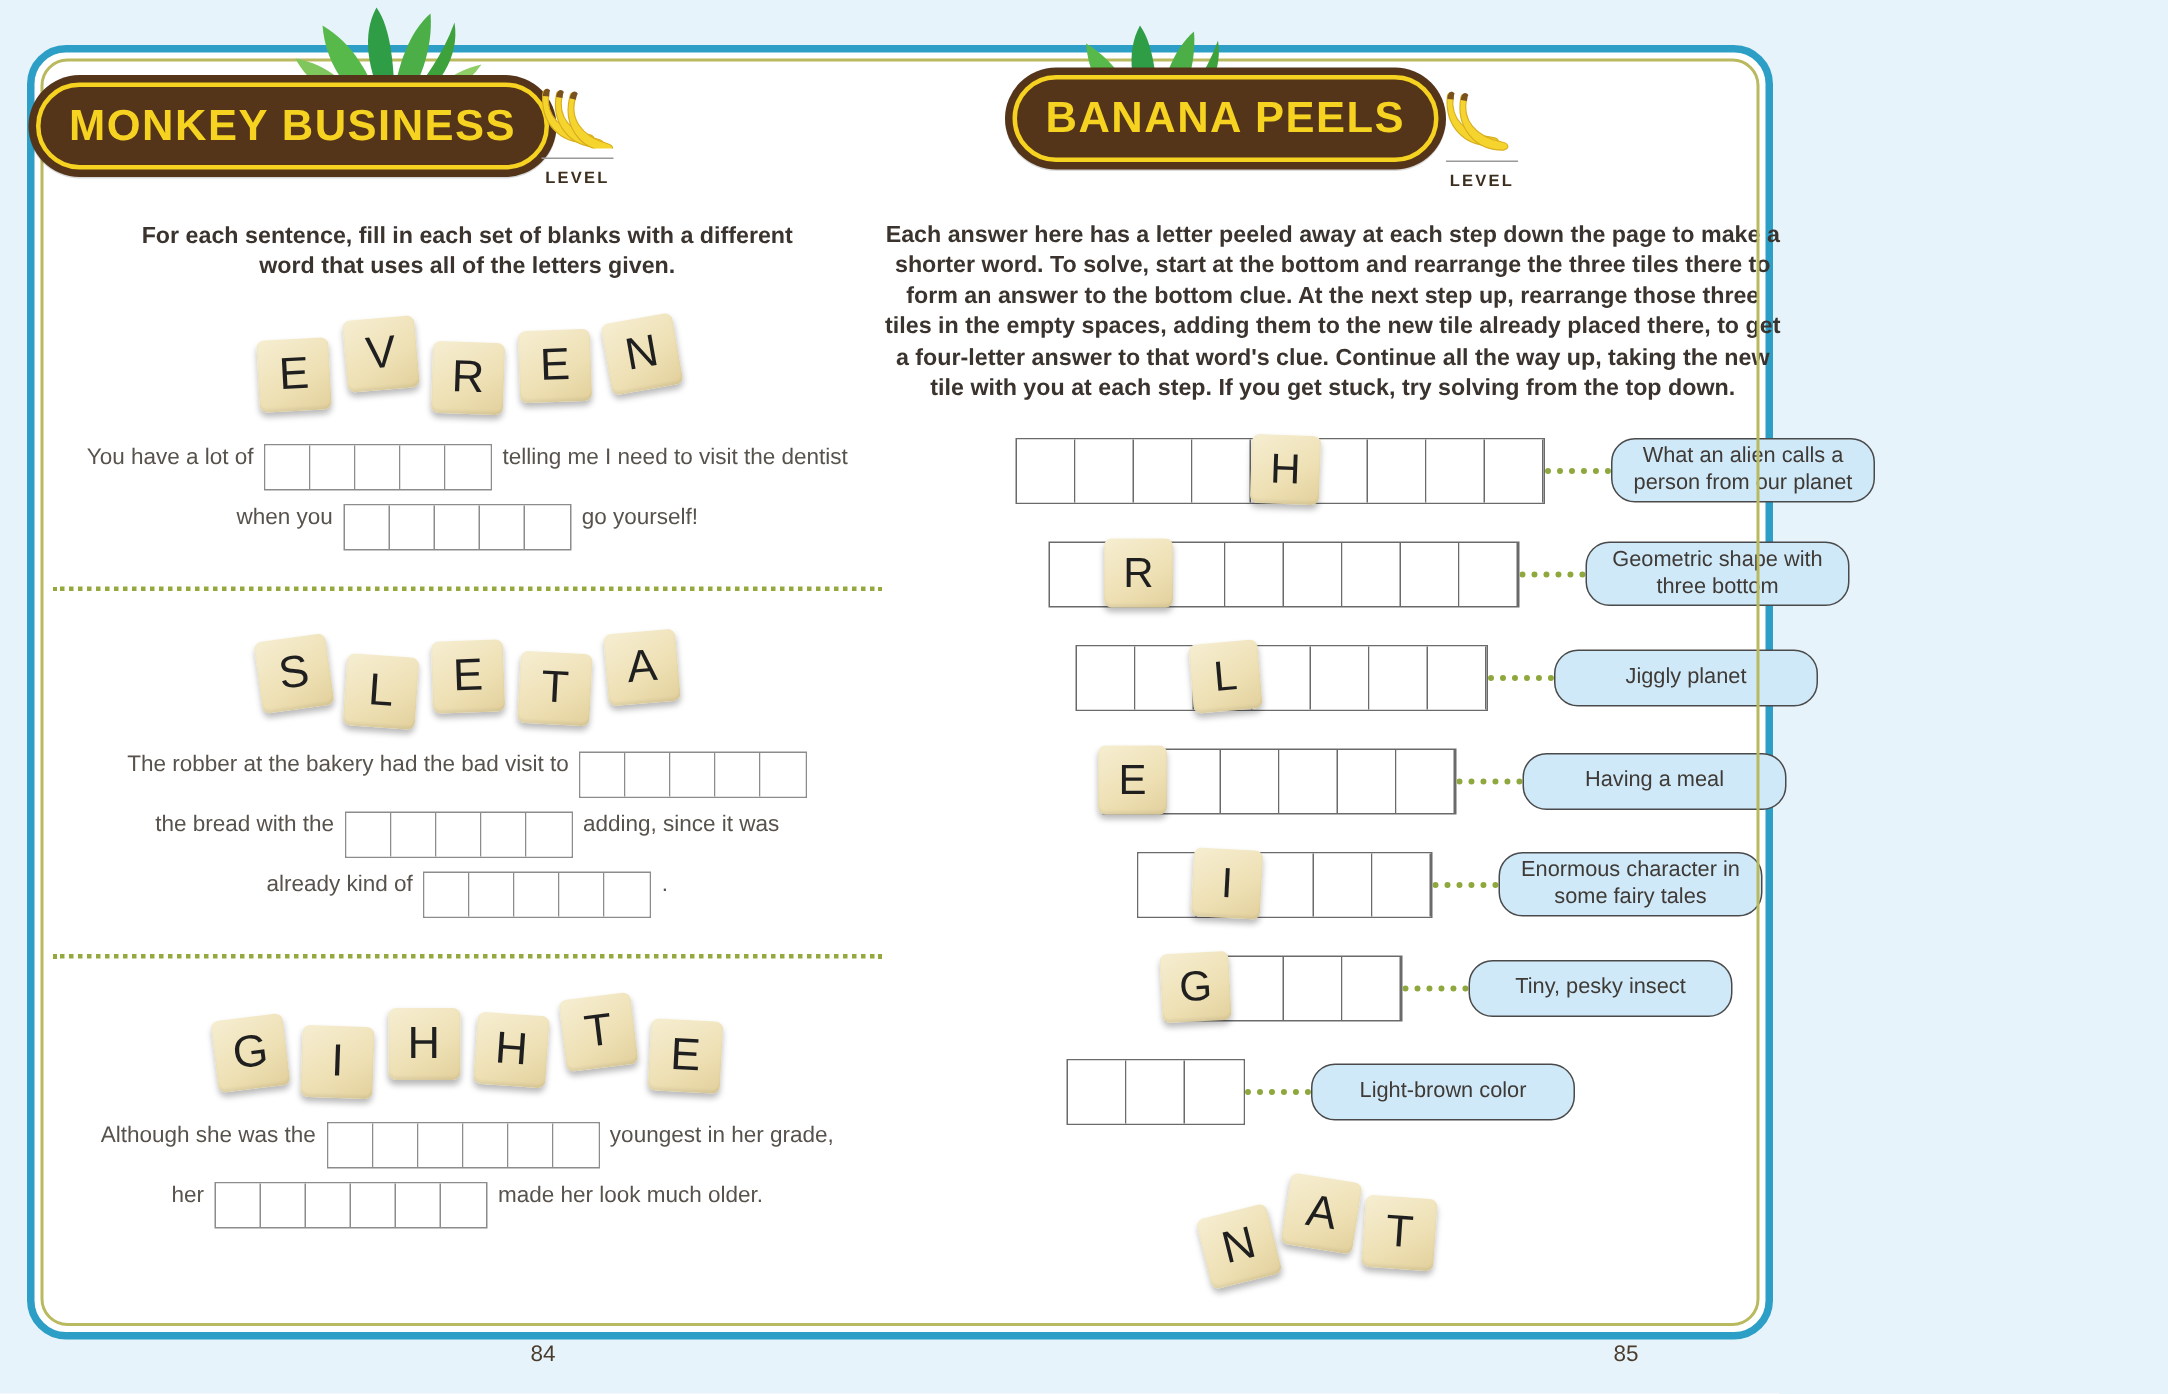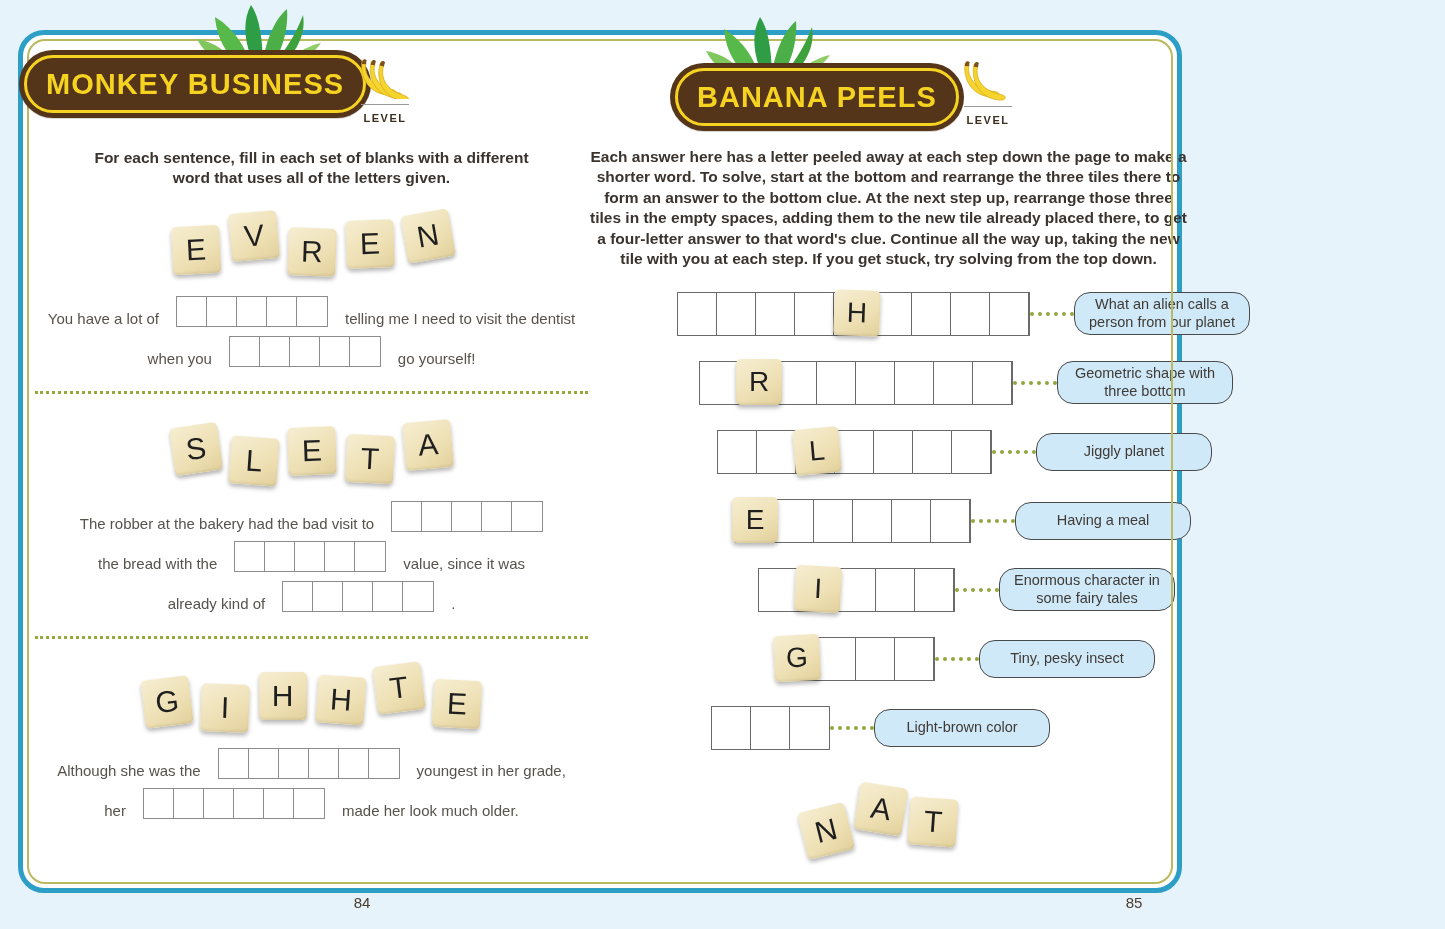--- a/index.html
+++ b/index.html
@@ -18,31 +18,31 @@
   .page{width:50%;position:relative;display:flex;flex-direction:column;align-items:center;}
   
   .leaves{position:absolute;z-index:3;}
   .leaves-left{left:172px;top:-32px;}
   .leaves-right{left:104px;top:-20px;}
   .badge{position:absolute;height:68px;background:var(--badge-brown);border-radius:40px;
          display:flex;align-items:center;padding:0 27px;z-index:4;box-shadow:0 1px 0 rgba(0,0,0,.15);}
   .badge::before{content:"";position:absolute;inset:5px;border:3px solid var(--badge-yellow);border-radius:34px;}
   .badge span{color:var(--badge-yellow);font-weight:bold;font-size:29px;letter-spacing:1px;white-space:nowrap;}
   .badge-left{left:-4px;top:15px;}
-  .badge-right{left:70px;top:28px;}
+  .badge-right{left:70px;top:10px;}
   .level{position:absolute;width:52px;text-align:center;z-index:4;}
   .level-left{left:336px;top:22px;}
   .level-right{left:362px;top:24px;}
   .level-rule{border-top:1.5px solid #999;margin:1px 2px 3px 2px;}
   .level-label{font-size:11px;font-weight:bold;letter-spacing:1.5px;color:#3c2f1f;}
   
   .instructions{font-weight:bold;color:var(--text-dark);font-size:15.5px;line-height:1.32;text-align:center;}
   .instructions-left{margin-top:113px;width:450px;}
   .instructions-right{margin-top:112px;width:600px;}
-  .sentence-line{display:flex;align-items:flex-end;justify-content:center;gap:17px;margin-bottom:9px;}
+  .sentence-line{display:flex;align-items:flex-start;justify-content:center;gap:7px;margin-bottom:9px;}
   .sentence-text{font-size:15px;color:var(--text-gray);white-space:nowrap;}
   
   .blank-strip{display:inline-flex;border:1px solid #8c8c8c;background:#fff;height:31px;}
   .blank-cell{width:30px;border-right:1px solid #8c8c8c;background:#fff;}
   .blank-cell:last-child{border-right:none;}
   .cell-strip{display:flex;border:1px solid #6a6a6a;background:#fff;height:44px;position:relative;}
   .ladder-cell{width:39px;border-right:1px solid #6a6a6a;background:#fff;}
   .ladder-cell:last-child{border-right:none;}
   
   .tile{width:48px;height:48px;border-radius:5px;display:flex;align-items:center;justify-content:center;
@@ -58,21 +58,21 @@
   .ladder-row{display:flex;align-items:center;margin-bottom:25px;align-self:flex-start;}
   .clue-bubble{width:176px;min-height:38px;background:var(--clue-bubble-blue);border:1.5px solid #4a4a4a;
         border-radius:16px;display:flex;align-items:center;justify-content:center;text-align:center;
         font-size:14.5px;color:#3f3a36;line-height:1.22;padding:3px 8px;}
   #ladder{margin-top:22px;align-self:stretch;display:flex;flex-direction:column;}
   .loose-tiles{position:relative;height:95px;width:100%;margin-top:8px;}
   .loose-tiles .tile{position:absolute;}
   
   .page-num{position:absolute;top:894px;font-size:15px;color:#4a3c2c;transform:translateX(-50%);}
   .page-num-left{left:362px;}
-  .page-num-right{left:1134px;}
+  .page-num-right{left:1084px;}
   #left-puzzles{width:100%;}
 </style>
 </head>
 <body>
 
 <div class="scene">
   <div class="spread">
     <div class="pages">
 
       <section class="page page-left">
@@ -158,21 +158,21 @@
             </div>
             <div class="sentence-line">
               <span class="sentence-text">the bread with the</span>
               <div class="blank-strip">
                 <div class="blank-cell"></div>
                 <div class="blank-cell"></div>
                 <div class="blank-cell"></div>
                 <div class="blank-cell"></div>
                 <div class="blank-cell"></div>
               </div>
-              <span class="sentence-text">value, since it was</span>
+              <span class="sentence-text">adding, since it was</span>
             </div>
             <div class="sentence-line">
               <span class="sentence-text">already kind of</span>
               <div class="blank-strip">
                 <div class="blank-cell"></div>
                 <div class="blank-cell"></div>
                 <div class="blank-cell"></div>
                 <div class="blank-cell"></div>
                 <div class="blank-cell"></div>
               </div>

